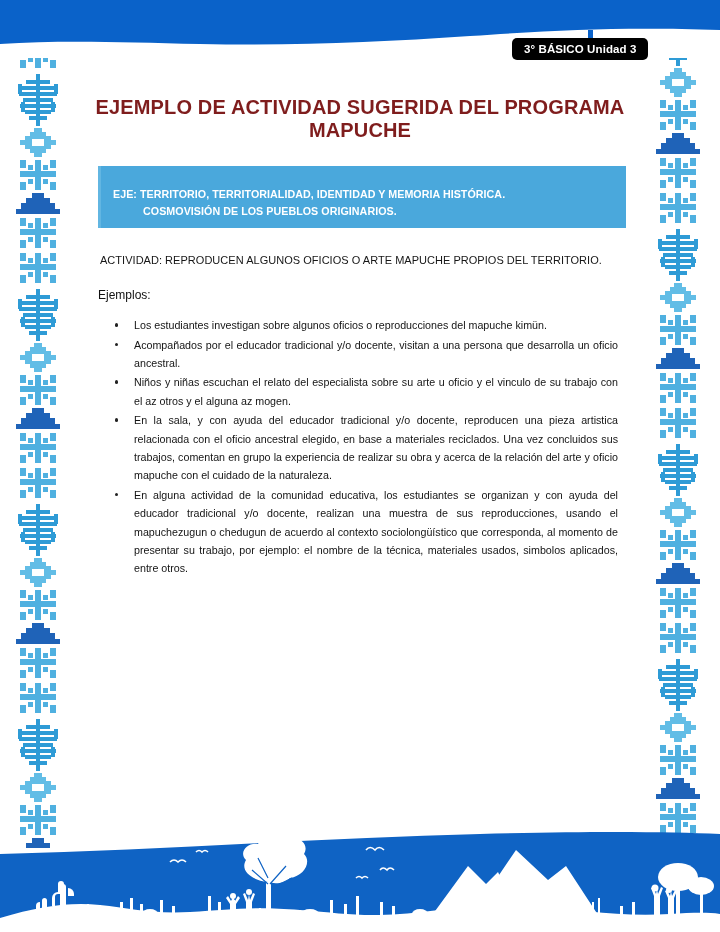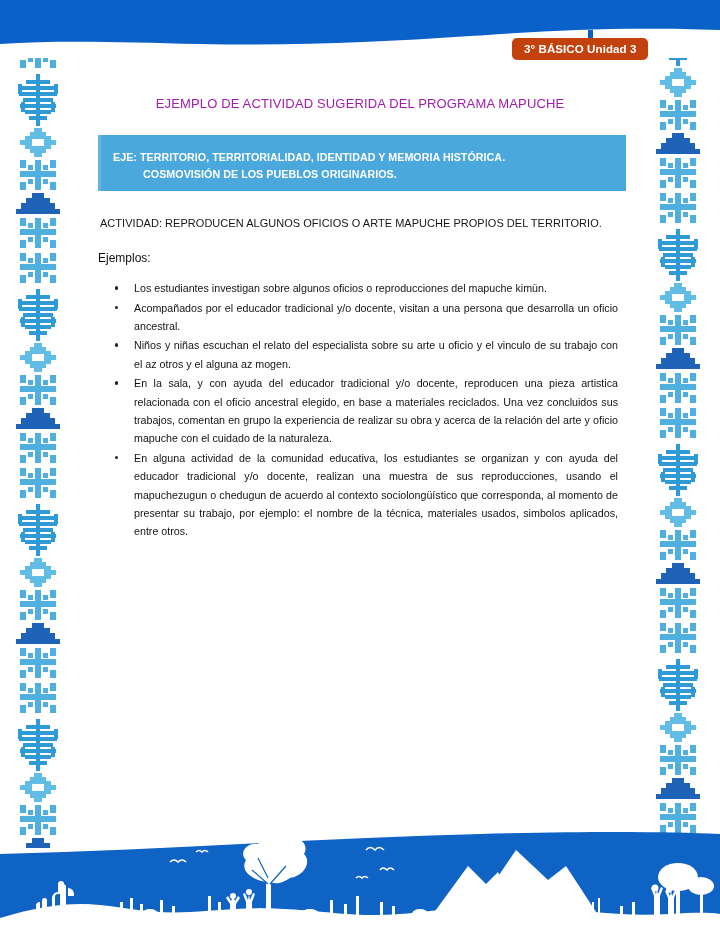--- a/index.html
+++ b/index.html
@@ -27,21 +27,21 @@
     overflow: hidden;
   }
   .header-band svg { display: block; }
 
   .unit-badge {
     position: absolute;
     top: 38px;
     left: 512px;
     height: 22px;
     padding: 0 12px;
-    background: #c2410c;
+    background: #000000;
     color: #ffffff;
     border-radius: 5px;
     font-size: 11.5px;
     font-weight: bold;
     letter-spacing: .1px;
     display: flex;
     align-items: center;
     justify-content: center;
     white-space: nowrap;
     z-index: 6;
@@ -72,34 +72,34 @@
   
   .content {
     position: absolute;
     top: 96px;
     left: 84px;
     width: 552px;
     z-index: 3;
   }
   .doc-title {
     text-align: center;
-    font-size: 13px;
-    color: #a21caf;
+    font-size: 20px;
+    color: #7f1d1d;
     letter-spacing: .15px;
     margin: 0 0 24px 0;
-    font-weight: normal;
+    font-weight: bold;
   }
   .eje-banner {
     background: #4aa8dc;
     border-left: 3px solid #62b6e2;
     color: #ffffff;
     font-weight: bold;
     font-size: 10.7px;
     line-height: 1.55;
-    padding: 14px 10px 9px 12px;
+    padding: 20px 10px 9px 12px;
     margin: 0 10px 0 14px;
     letter-spacing: .05px;
   }
   .eje-line2 { padding-left: 30px; display: block; }
 
   .activity {
     font-size: 11px;
     color: #161616;
     margin: 26px 0 0 16px;
     letter-spacing: .03px;

